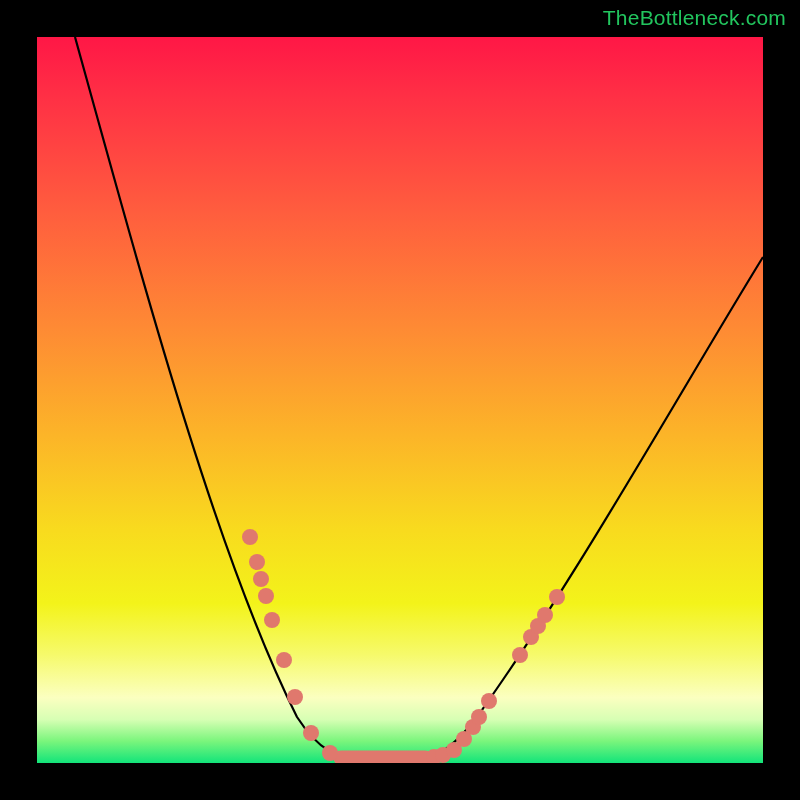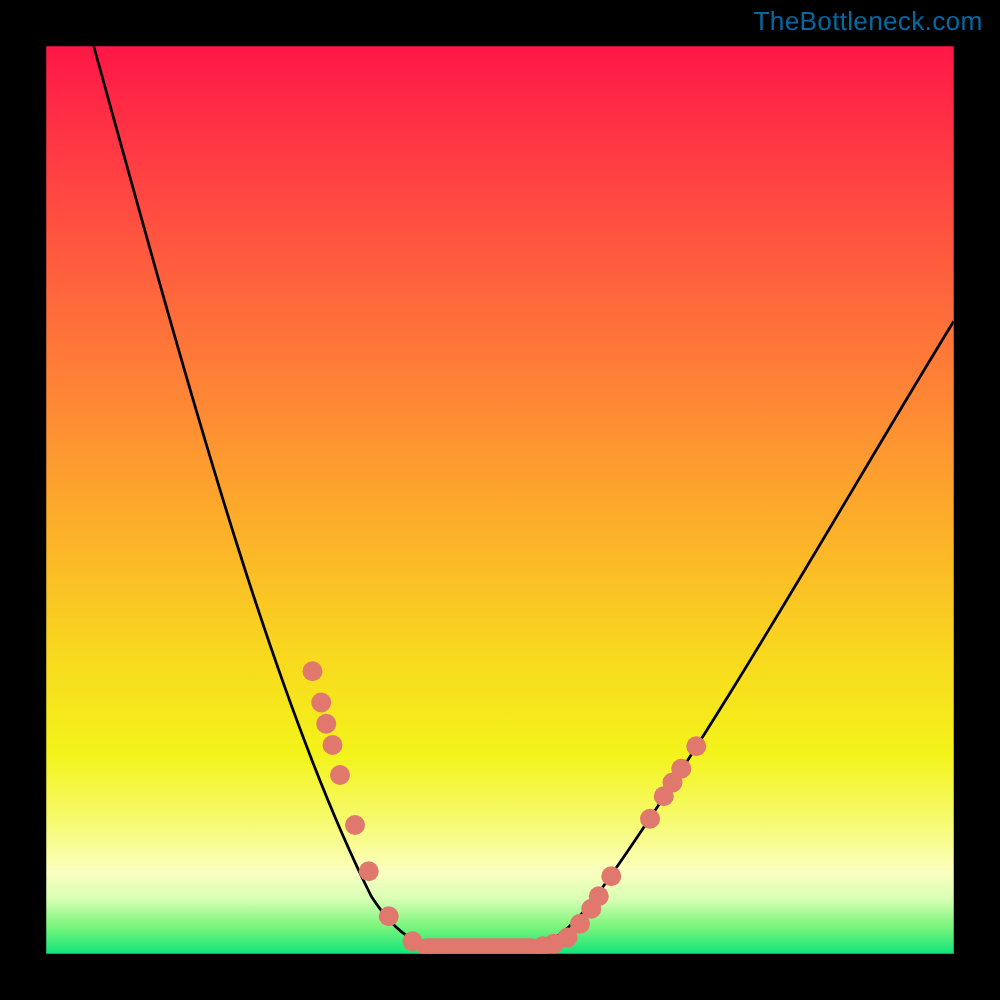--- a/index.html
+++ b/index.html
@@ -39,21 +39,21 @@
       #fbffc0 91%,
       #d7ffb4 94%,
       #7af57c 97%,
       #12e47a 100%
     );
   }
   .watermark {
     position: absolute;
     top: 6px;
     right: 14px;
-    color: #0369a1;
+    color: #22c55e;
     font-size: 21px;
     font-weight: 500;
     letter-spacing: 0.2px;
     user-select: none;
   }
   svg.curve {
     position: absolute;
     left: 0;
     top: 0;
     width: 726px;

